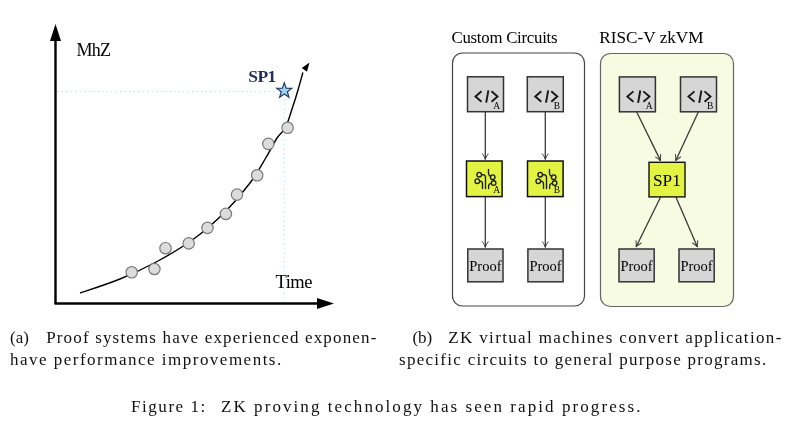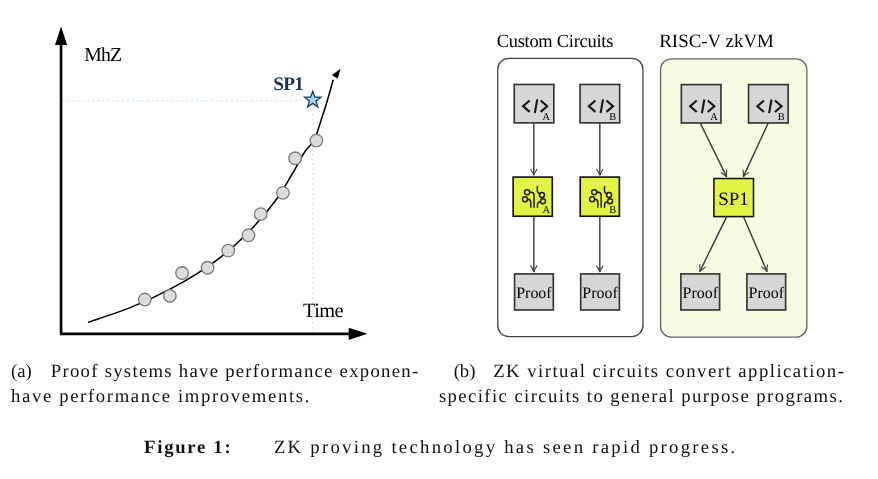--- a/index.html
+++ b/index.html
@@ -153,19 +153,19 @@
     <text x="553.8" y="193.3" font-size="9.5">B</text>
     <text x="666.9" y="186" font-size="17.2" text-anchor="middle">SP1</text>
     <text x="485.4" y="270.5" font-size="14.5" text-anchor="middle">Proof</text>
     <text x="545.5" y="270.5" font-size="14.5" text-anchor="middle">Proof</text>
     <text x="636.6" y="270.5" font-size="14.5" text-anchor="middle">Proof</text>
     <text x="696.6" y="270.5" font-size="14.5" text-anchor="middle">Proof</text>
   </g>
 </svg>
 
 <div class="cap" style="left:10px;top:329px">(a)</div>
-<div class="cap" style="left:46.2px;top:329px;letter-spacing:1.16px">Proof systems have performance exponen-</div>
+<div class="cap" style="left:46.2px;top:329px;letter-spacing:1.16px">Proof systems have experienced exponen-</div>
 <div class="cap" style="left:10px;top:351px;letter-spacing:1.49px">have performance improvements.</div>
 <div class="cap" style="left:412.4px;top:329px">(b)</div>
-<div class="cap" style="left:448.3px;top:329px;letter-spacing:1.35px">ZK virtual circuits convert application-</div>
+<div class="cap" style="left:448.3px;top:329px;letter-spacing:1.35px">ZK virtual machines convert application-</div>
 <div class="cap" style="left:399px;top:351px;letter-spacing:1.28px">specific circuits to general purpose programs.</div>
-<div class="cap" style="left:131px;top:397.5px;font-weight:bold;letter-spacing:1.55px">Figure 1:</div>
-<div class="cap" style="left:249px;top:397.5px;letter-spacing:2.07px">ZK proving technology has seen rapid progress.</div>
+<div class="cap" style="left:131px;top:397.5px;font-weight:normal;letter-spacing:1.55px">Figure 1:</div>
+<div class="cap" style="left:221px;top:397.5px;letter-spacing:2.07px">ZK proving technology has seen rapid progress.</div>
 
 </body></html>

